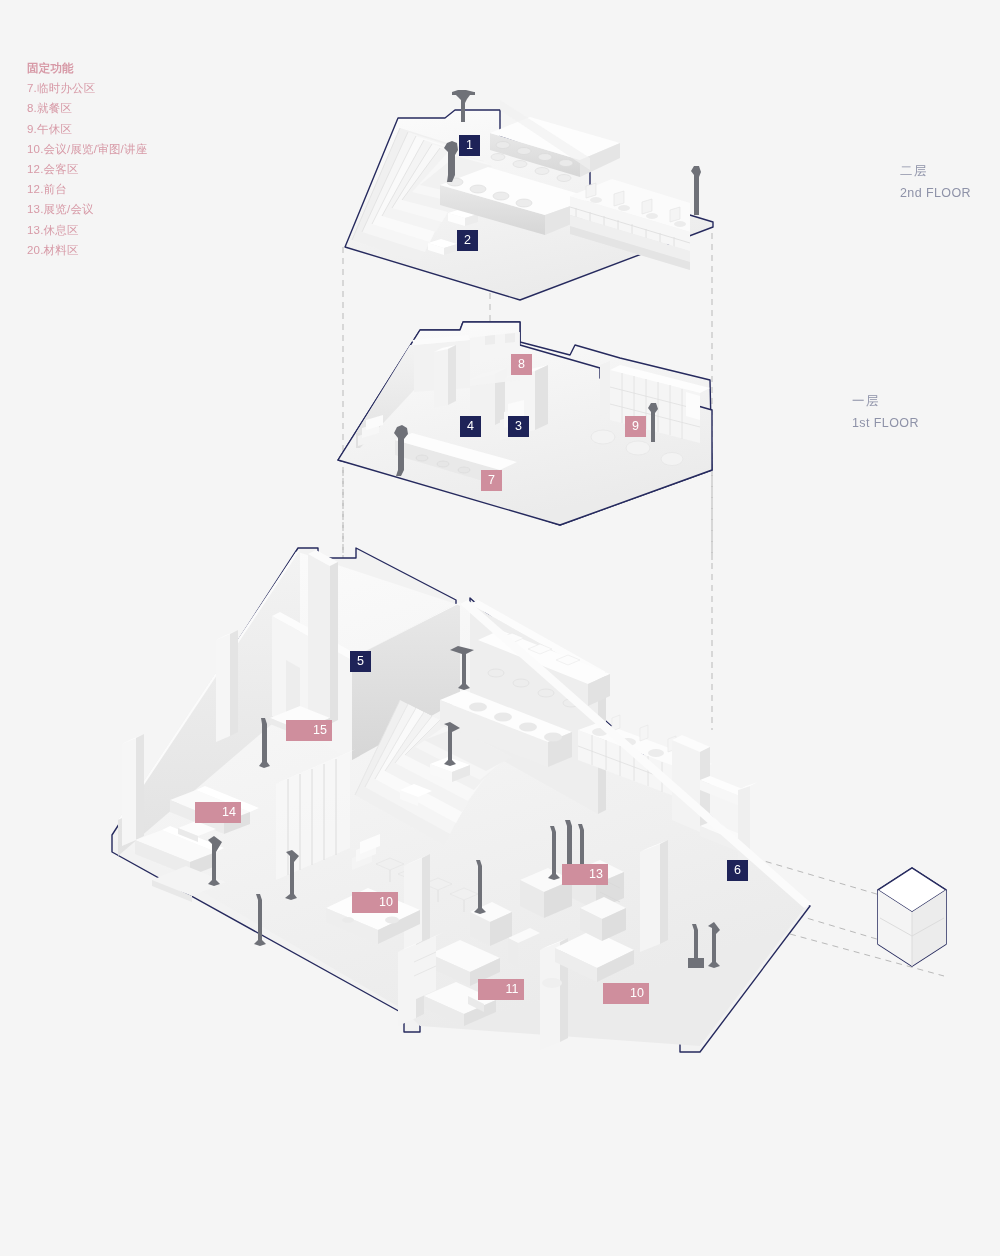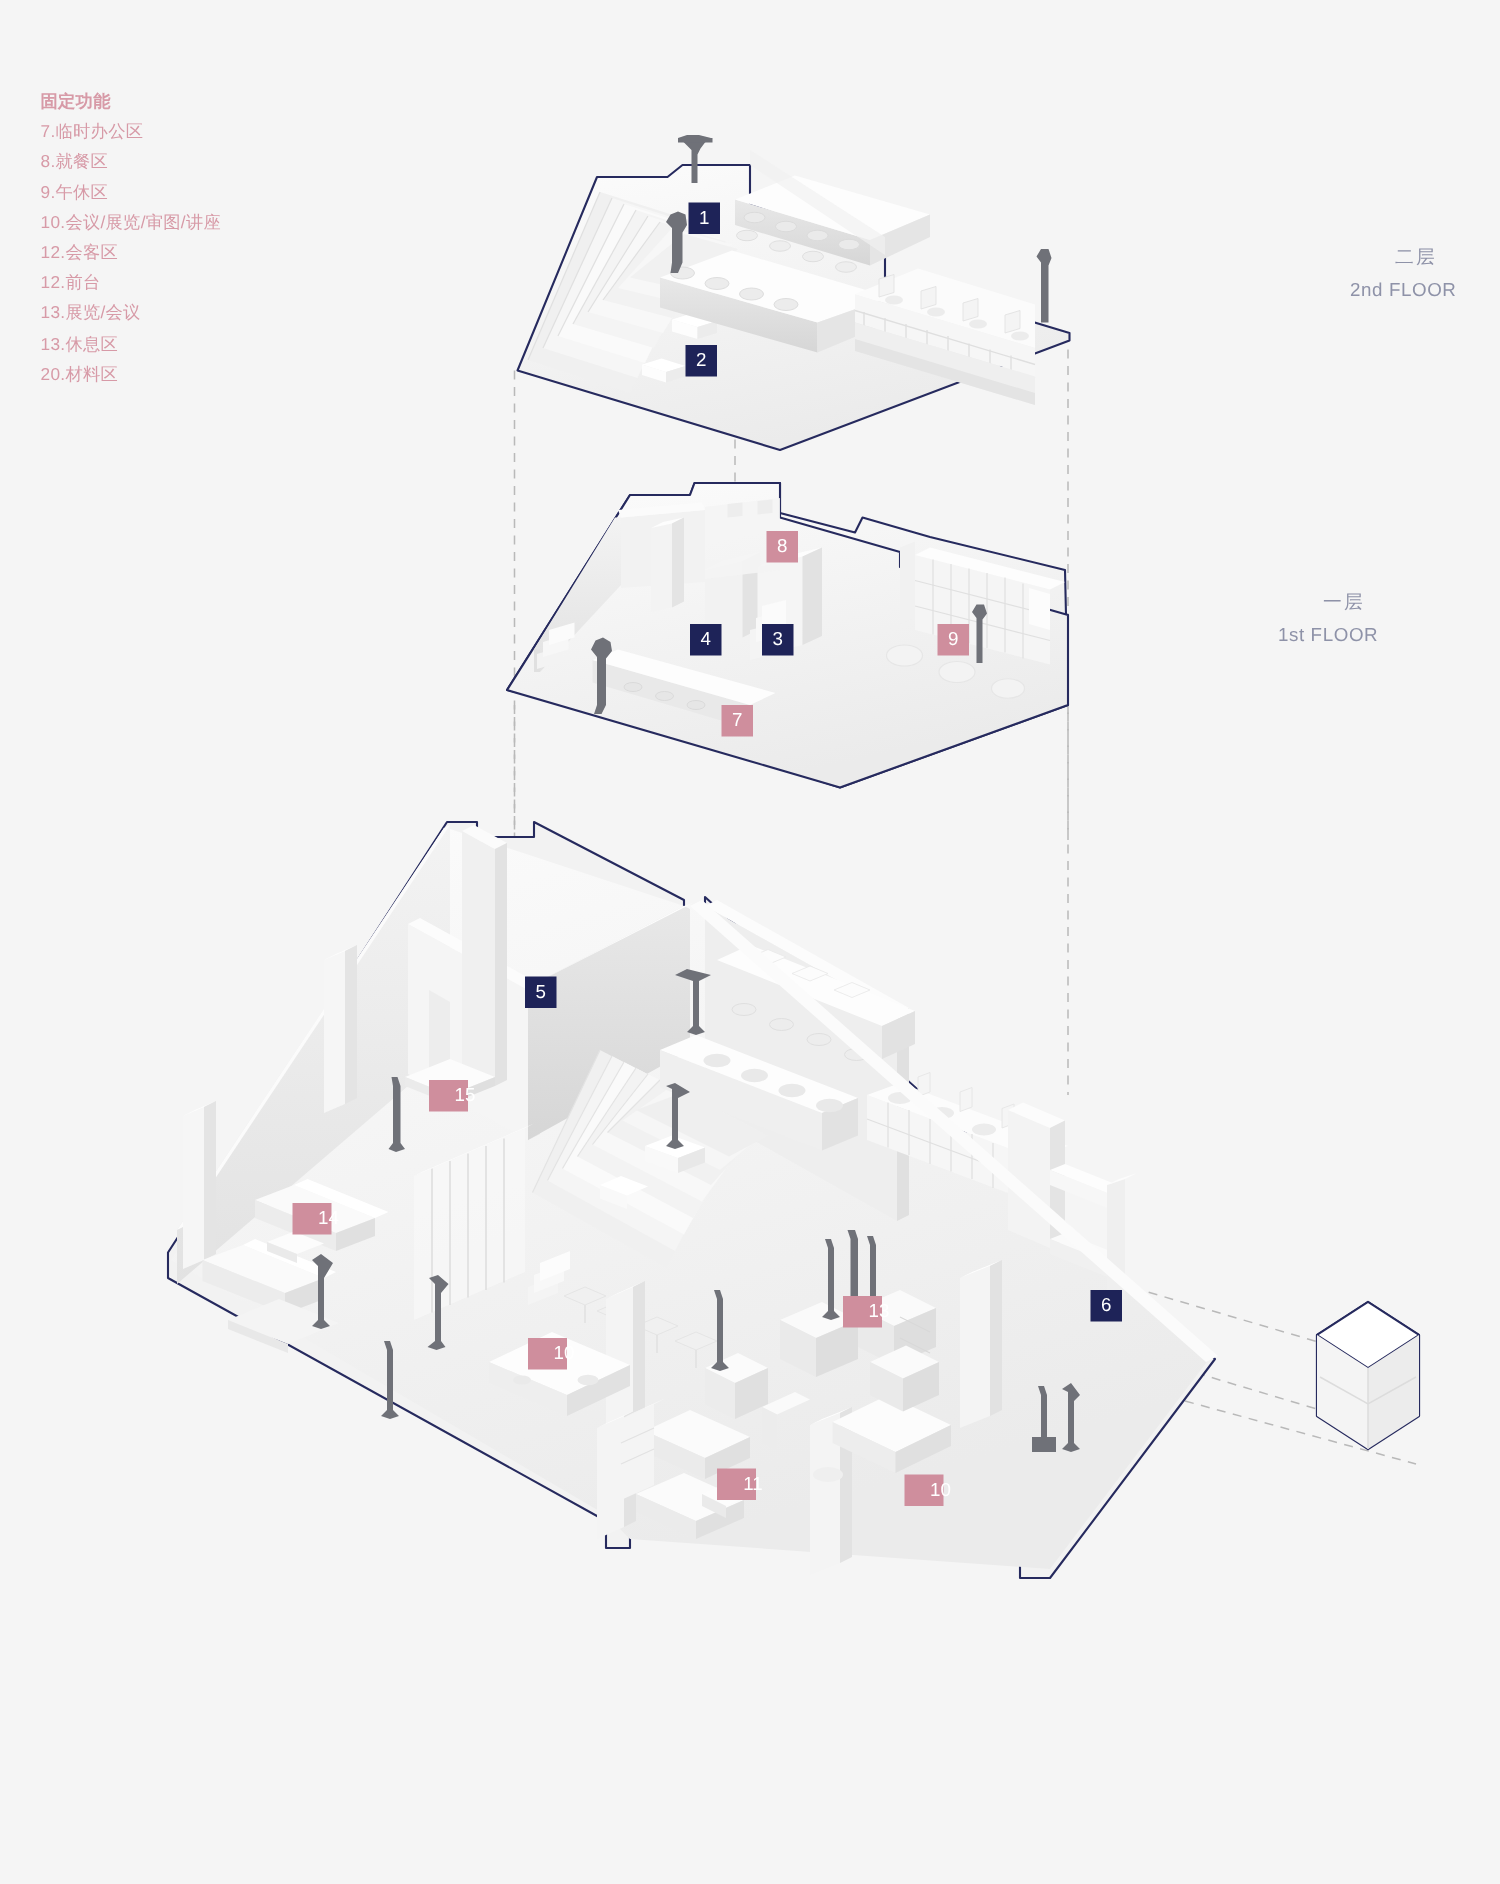--- a/index.html
+++ b/index.html
@@ -45,21 +45,20 @@
   
   .floor-caption {
     position: absolute;
     color: #8e92a8;
     user-select: none;
   }
   .floor-caption .cn {
     font-size: 12.5px;
     line-height: 22px;
     letter-spacing: 1.5px;
-    margin-left: 30px;
   }
   .floor-caption .en {
     font-size: 12.5px;
     line-height: 22px;
     letter-spacing: 0.4px;
   }
   #caption-2f { left: 900px; top: 160px; }
   #caption-1f { left: 852px; top: 390px; }
 
   
@@ -71,21 +70,21 @@
     position: absolute;
     width: 21px; height: 21px;
     display: flex; align-items: center; justify-content: center;
     font-size: 12.5px;
     font-weight: 400;
     color: #ffffff;
     letter-spacing: 0;
     line-height: 1;
     user-select: none;
   }
-  .badge.wide { width: 26px; padding-left: 22px; }
+  .badge.wide { width: 46px; padding-left: 22px; }
   .badge.fixed  { background: #1e2358; }
   .badge.flex   { background: #cf8e9d; }
 </style>
 </head>
 <body>
 
 <div id="page">
 
   <div class="legend">
     <div class="legend-group flexible">

